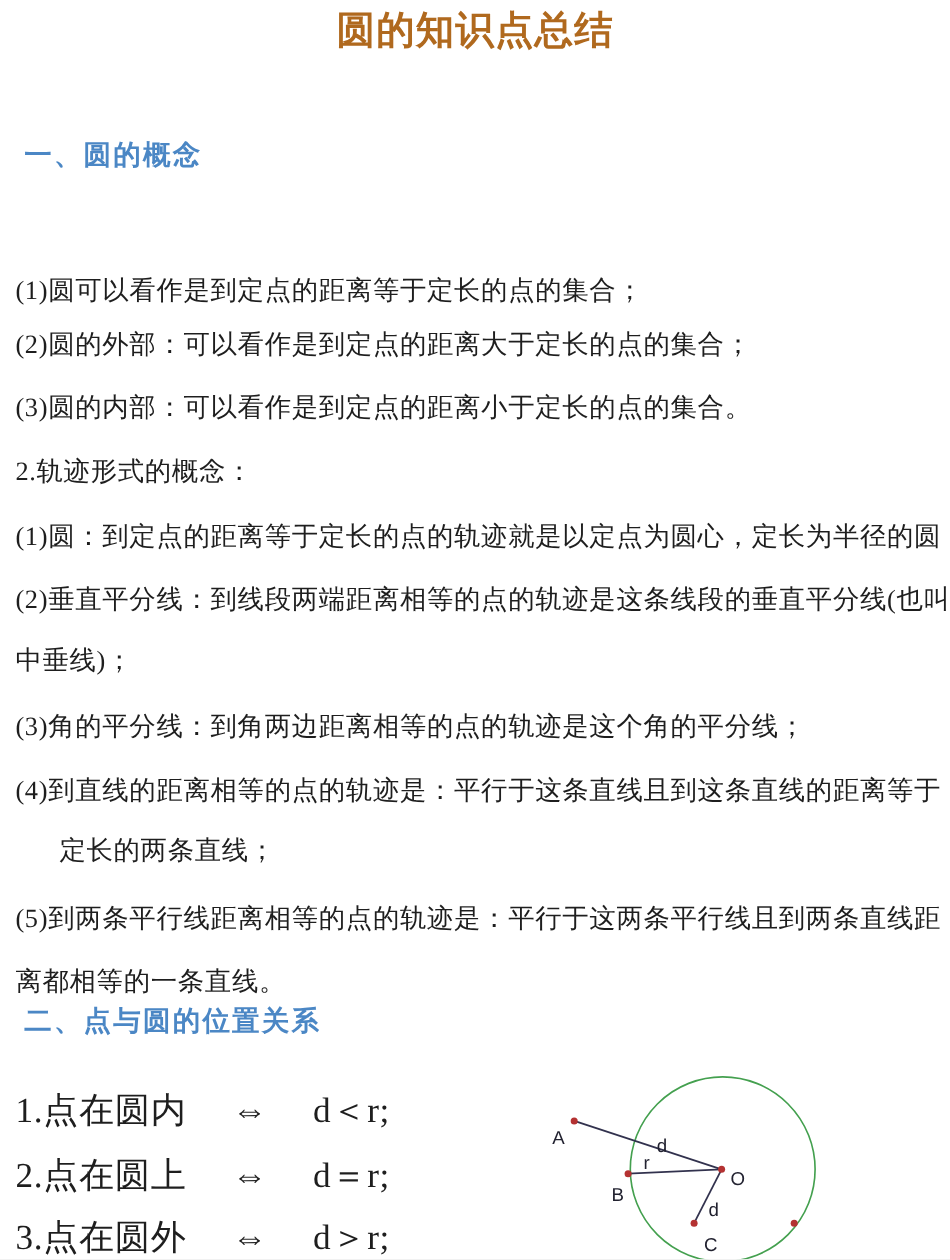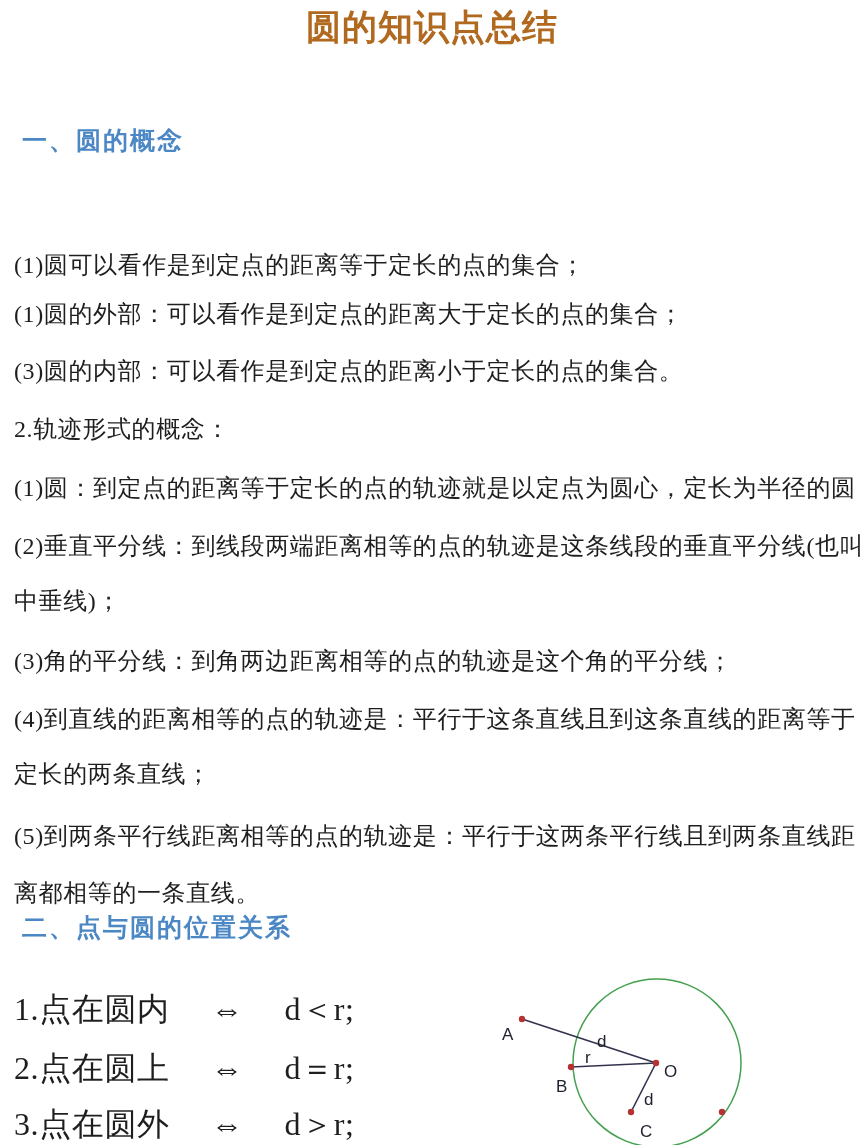--- a/index.html
+++ b/index.html
@@ -68,29 +68,29 @@
 </head>
 <body>
 
 <div class="page">
 
   <h1 class="doc-title" style="color: rgb(176, 105, 30);">圆的知识点总结</h1>
 
   <div class="section-heading" style="top: 124px; color: rgb(75, 135, 197);">一、圆的概念</div>
 
   <div class="body-line" style="top:250px;">(1)圆可以看作是到定点的距离等于定长的点的集合；</div>
-  <div class="body-line" style="top:299px;">(1)圆的外部：可以看作是到定点的距离大于定长的点的集合；</div>
+  <div class="body-line" style="top:299px;">(2)圆的外部：可以看作是到定点的距离大于定长的点的集合；</div>
   <div class="body-line" style="top:356px;">(3)圆的内部：可以看作是到定点的距离小于定长的点的集合。</div>
   <div class="body-line" style="top:414px;">2.轨迹形式的概念：</div>
   <div class="body-line" style="top:473px;">(1)圆：到定点的距离等于定长的点的轨迹就是以定点为圆心，定长为半径的圆；</div>
   <div class="body-line" style="top:531px;">(2)垂直平分线：到线段两端距离相等的点的轨迹是这条线段的垂直平分线(也叫</div>
   <div class="body-line" style="top:586px;">中垂线)；</div>
   <div class="body-line" style="top:646px;text-align:center;">(3)角的平分线：到角两边距离相等的点的轨迹是这个角的平分线；</div>
   <div class="body-line" style="top:704px;">(4)到直线的距离相等的点的轨迹是：平行于这条直线且到这条直线的距离等于</div>
-  <div class="body-line" style="top:759px;">定长的两条直线；</div>
+  <div class="body-line" style="top:759px;margin-left:40px;">定长的两条直线；</div>
   <div class="body-line" style="top:821px;">(5)到两条平行线距离相等的点的轨迹是：平行于这两条平行线且到两条直线距</div>
   <div class="body-line" style="top:878px;">离都相等的一条直线。</div>
 
   <div class="section-heading" style="top: 911px; color: rgb(75, 135, 197);">二、点与圆的位置关系</div>
 
   <div class="relation-line" style="top:994px;">1.点在圆内　 ⇔ 　d＜r;</div>
   <div class="relation-line" style="top:1053px;">2.点在圆上　 ⇔ 　d＝r;</div>
   <div class="relation-line" style="top:1109px;">3.点在圆外　 ⇔ 　d＞r;</div>
 
   <svg class="diagram-svg" viewBox="480 975 312 170" xmlns="http://www.w3.org/2000/svg">

